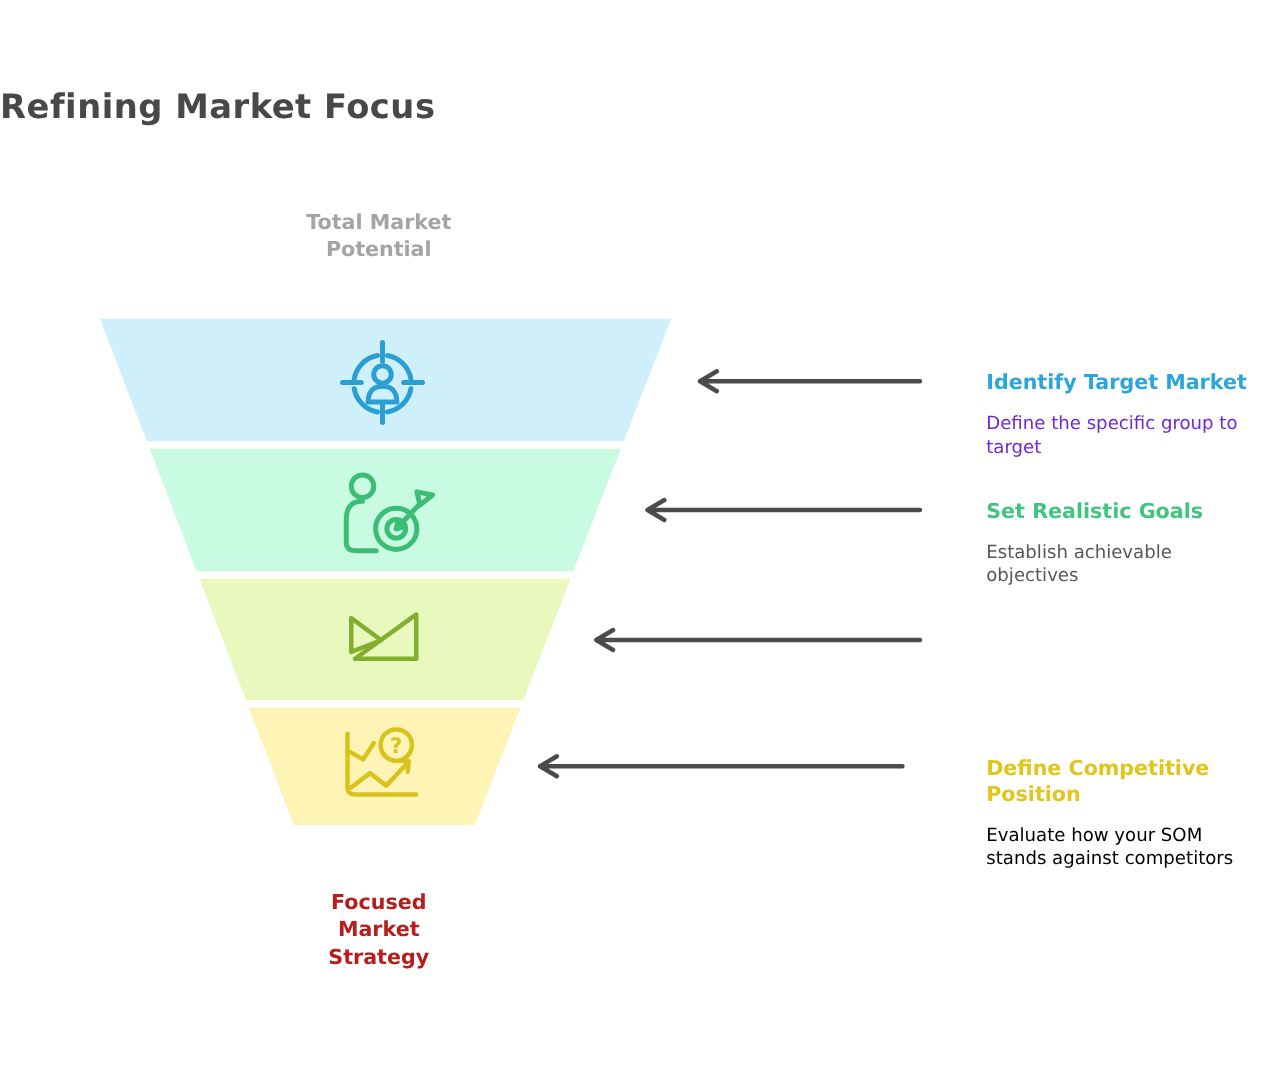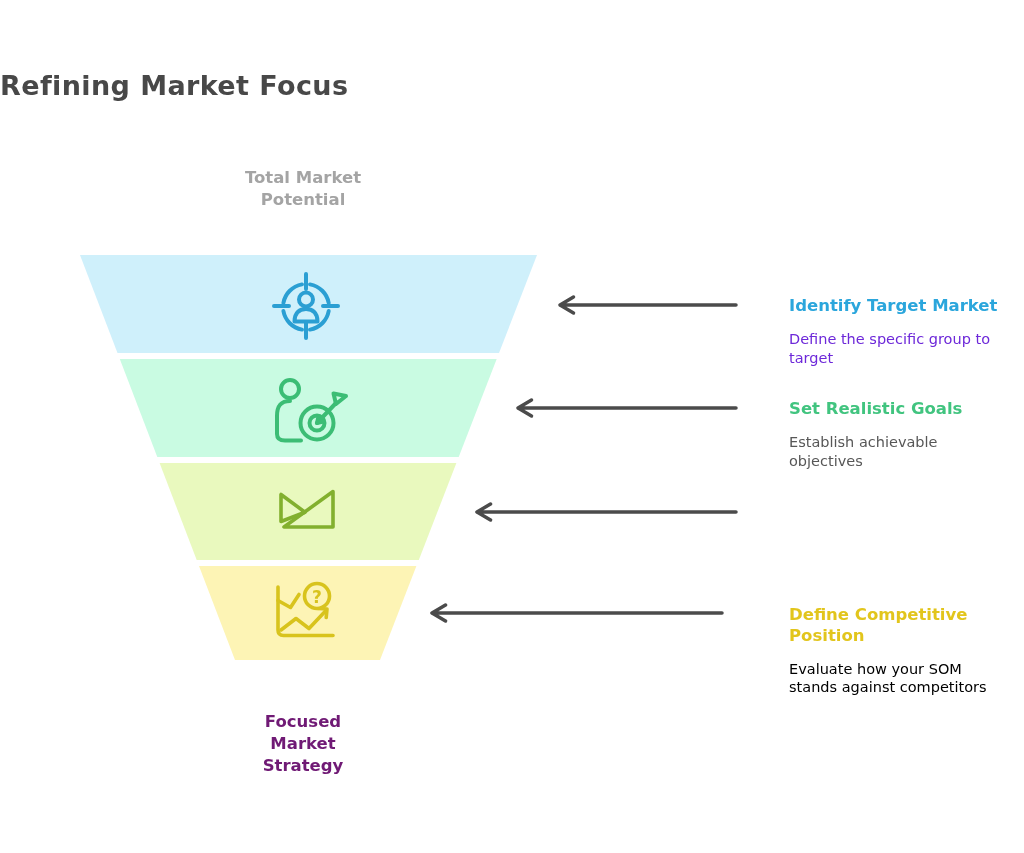--- a/index.html
+++ b/index.html
@@ -78,21 +78,21 @@
       <path d="M736,512 L477,512 M477,512 L490.5,504 M477,512 L490.5,520"></path>
       <path d="M722,613 L432,613 M432,613 L445.5,605 M432,613 L445.5,621"></path>
     </g>
   </svg>
 
   <div class="page-title" style="color: rgb(72, 72, 72);">Refining Market Focus</div>
 
   <div class="funnel-label label-top" style="color: rgb(164, 164, 164);">Total Market
 Potential</div>
 
-  <div class="funnel-label label-bottom" style="color: #701a75;">Focused
+  <div class="funnel-label label-bottom" style="color: #b91c1c;">Focused
 Market
 Strategy</div>
 
   <div class="annotation ann-1">
     <h3 class="ann-heading" style="color: rgb(43, 166, 220);">Identify Target Market</h3>
     <p class="ann-desc" style="color: #6d28d9;">Define the specific group to
 target</p>
   </div>
 
   <div class="annotation ann-2">

